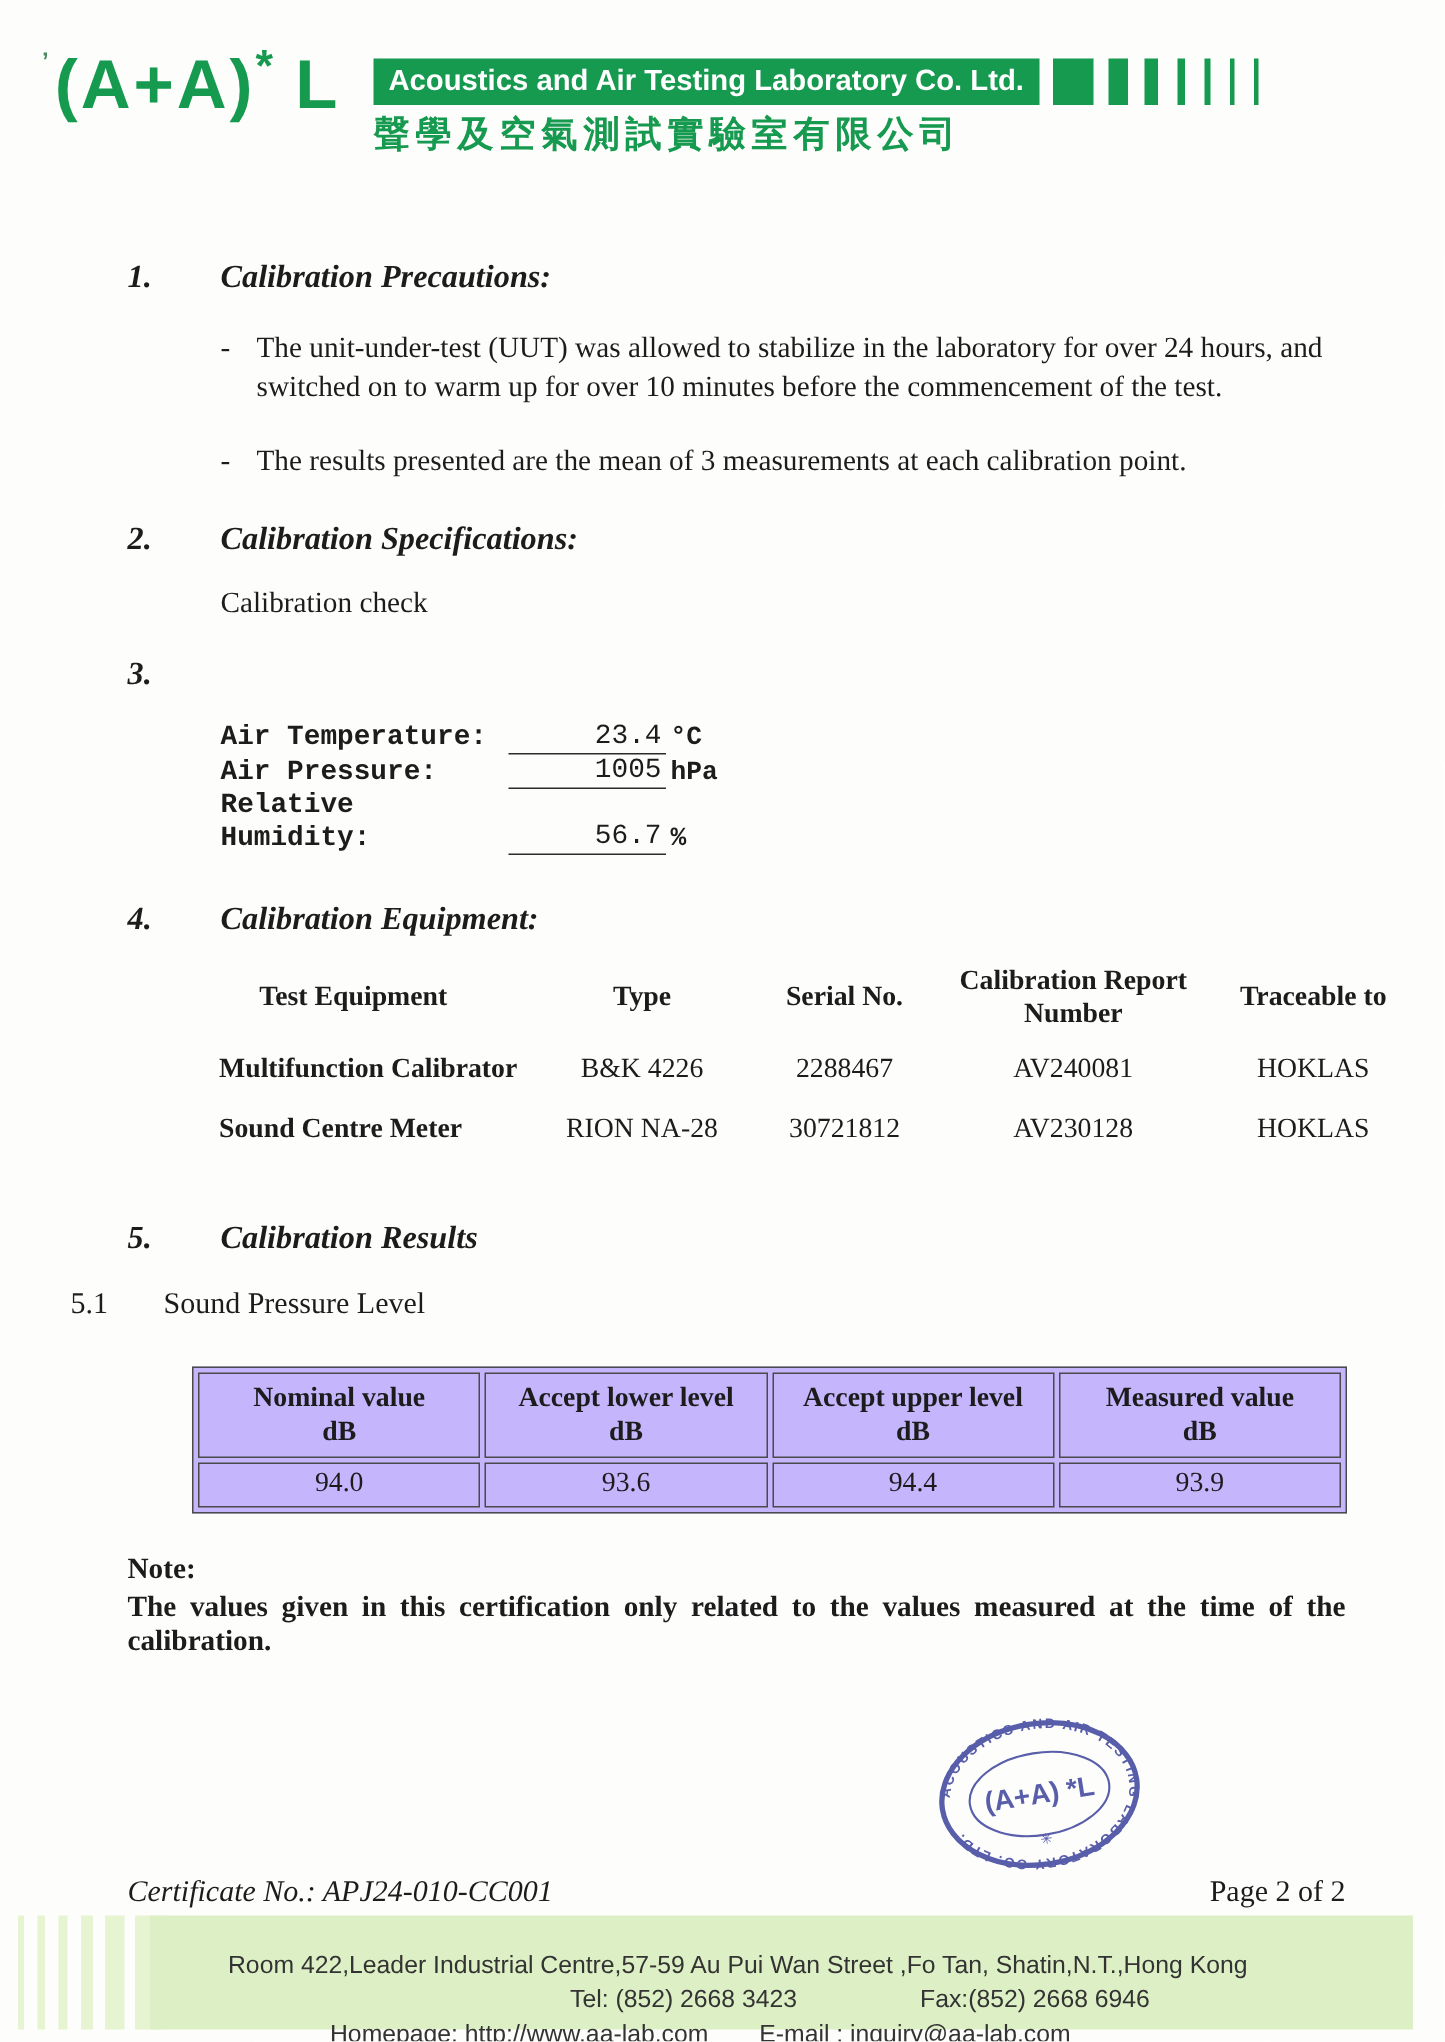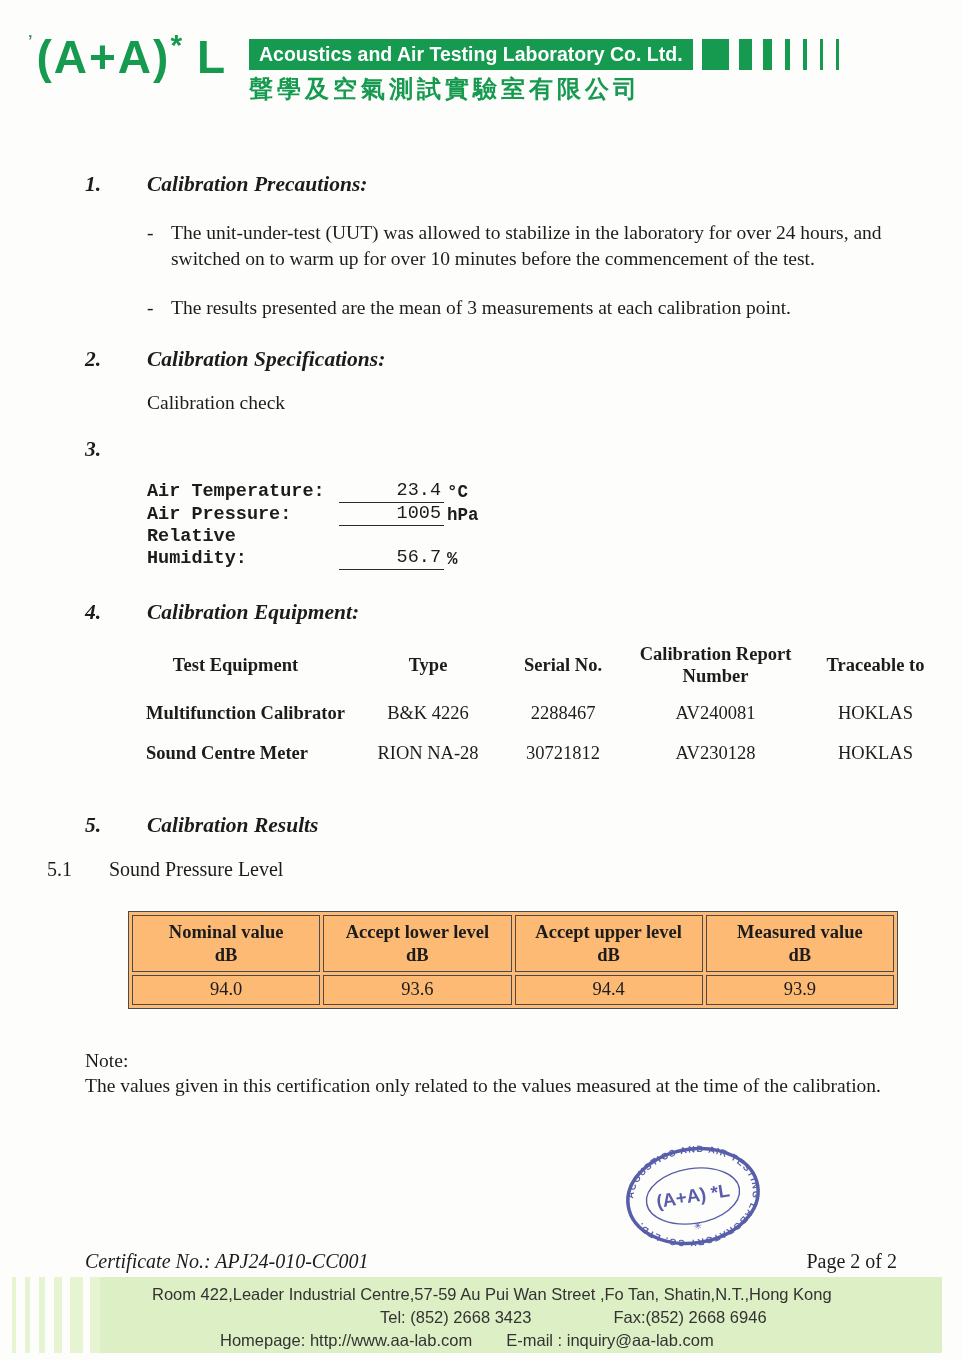--- a/index.html
+++ b/index.html
@@ -61,53 +61,53 @@
   table.equip{border-collapse:collapse;margin-left:118px;margin-top:10px;font-size:18.5px;}
   table.equip th{font-weight:bold;text-align:center;vertical-align:middle;padding:8px 4px 6px;line-height:22px;}
   table.equip td{text-align:center;padding:10px 4px 9px;}
   table.equip td.c1{text-align:left;font-weight:bold;padding-left:28px;}
   .s5{margin-top:40px;}
   .sub-heading{display:flex;margin-top:20px;font-size:20px;}
   .sub-heading .num{margin-left:47px;width:62px;flex:0 0 auto;}
   table.results{
     border-collapse:separate;border-spacing:3px;
     margin-left:128px;margin-top:30px;
-    background:#fdba74;border:1.6px solid #4a4a4a;
+    background:#c4b5fd;border:1.6px solid #4a4a4a;
     width:770px;table-layout:fixed;
   }
   table.results th{
     border:1.3px solid #4a4a4a;font-weight:bold;font-size:18.5px;
     padding:5px 2px 4px;line-height:23px;
   }
   table.results td{
     border:1.3px solid #4a4a4a;text-align:center;font-size:18.5px;
     padding:3px 2px 4px;
   }
-  .note{margin-left:85px;margin-top:40px;width:812px;font-size:19.5px;line-height:23px;}
+  .note{margin-left:85px;margin-top:26px;width:812px;font-size:19.5px;line-height:23px;font-weight:bold;}
   .note-body{text-align:justify;margin-top:2px;}
   
   .stamp{
     position:absolute;left:622px;top:1142px;width:142px;height:108px;
     transform:rotate(-9deg);opacity:.92;
   }
   
   .meta-row{position:absolute;top:1250px;left:0;width:963px;}
   .cert-no{position:absolute;left:85px;font-style:italic;font-size:20px;white-space:nowrap;}
   .page-no{position:absolute;right:66px;font-size:20px;white-space:nowrap;}
   
   .footer{position:absolute;left:0;bottom:8px;width:963px;height:76px;}
   .footer-stripes{position:absolute;left:12px;top:0;height:100%;display:flex;}
   .footer-stripes span{background:var(--stripe-green);display:inline-block;height:100%;}
   .footer-band{
     position:absolute;left:100px;top:0;height:100%;width:842px;
     background:var(--footer-green);
     font-family:"Liberation Sans", sans-serif;font-size:16.5px;color:#333;
   }
   .f-line{line-height:23px;white-space:nowrap;}
-  .f-line.addr{padding-left:52px;padding-top:6px;}
+  .f-line.addr{padding-left:52px;padding-top:22px;}
   .f-line.telfax{padding-left:280px;}
   .f-line.telfax .fax{margin-left:82px;}
   .f-line.web{padding-left:120px;}
   .f-line.web .email{margin-left:34px;}
 </style>
 </head>
 <body>
 
 <div class="page">
 

